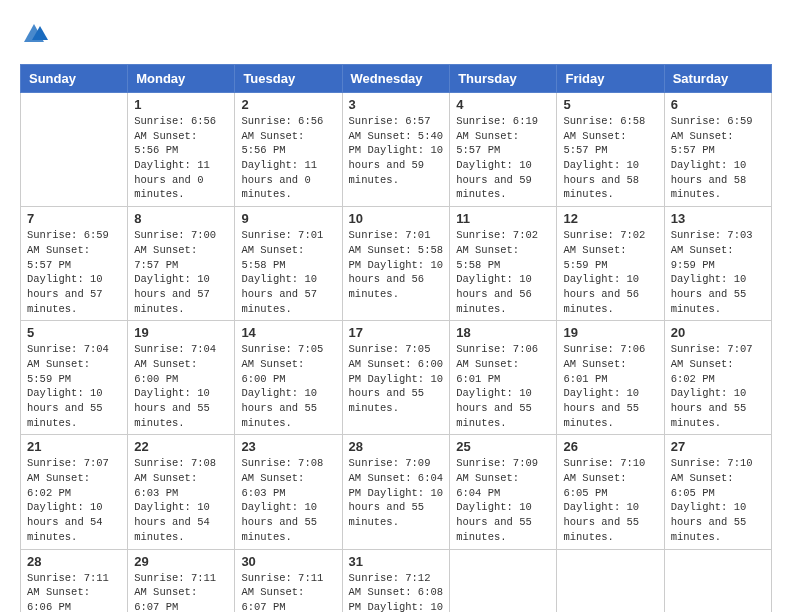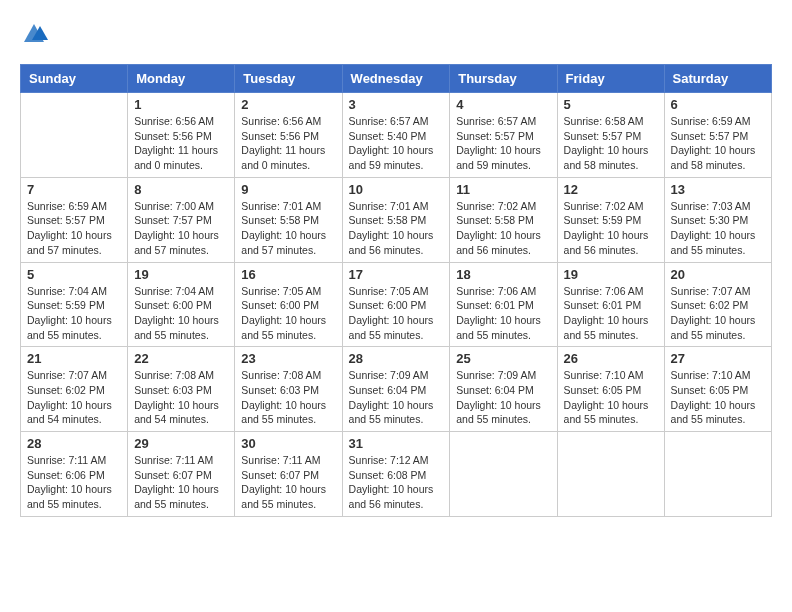--- a/index.html
+++ b/index.html
@@ -77,20 +77,21 @@
       font-weight: bold;
       font-size: 13px;
       color: #333;
       display: block;
       margin-bottom: 2px;
     }
     .day-info {
       font-size: 10.5px;
       color: #333;
       line-height: 1.4;
+      font-family: Liberation Mono, monospace;
     }
     .empty-cell {
       background: #f9f9f9;
     }
   </style>
 </head>
 <body>
 
 <div class="header">
   <div class="logo">
@@ -141,21 +142,21 @@
         </td>
         <td>
           <span class="day-num">3</span>
           <div class="day-info">Sunrise: 6:57 AM
 Sunset: 5:40 PM
 Daylight: 10 hours
 and 59 minutes.</div>
         </td>
         <td>
           <span class="day-num">4</span>
-          <div class="day-info">Sunrise: 6:57 AM
+          <div class="day-info">Sunrise: 6:19 AM
 Sunset: 5:57 PM
 Daylight: 10 hours
 and 59 minutes.</div>
         </td>
         <td>
           <span class="day-num">5</span>
           <div class="day-info">Sunrise: 6:58 AM
 Sunset: 5:57 PM
 Daylight: 10 hours
 and 58 minutes.</div>
@@ -207,42 +208,42 @@
         <td>
           <span class="day-num">12</span>
           <div class="day-info">Sunrise: 7:02 AM
 Sunset: 5:59 PM
 Daylight: 10 hours
 and 56 minutes.</div>
         </td>
         <td>
           <span class="day-num">13</span>
           <div class="day-info">Sunrise: 7:03 AM
-Sunset: 5:30 PM
+Sunset: 9:59 PM
 Daylight: 10 hours
 and 55 minutes.</div>
         </td>
       </tr>
       <tr>
         <td>
           <span class="day-num">5</span>
           <div class="day-info">Sunrise: 7:04 AM
 Sunset: 5:59 PM
 Daylight: 10 hours
 and 55 minutes.</div>
         </td>
         <td>
           <span class="day-num">19</span>
           <div class="day-info">Sunrise: 7:04 AM
 Sunset: 6:00 PM
 Daylight: 10 hours
 and 55 minutes.</div>
         </td>
         <td>
-          <span class="day-num">16</span>
+          <span class="day-num">14</span>
           <div class="day-info">Sunrise: 7:05 AM
 Sunset: 6:00 PM
 Daylight: 10 hours
 and 55 minutes.</div>
         </td>
         <td>
           <span class="day-num">17</span>
           <div class="day-info">Sunrise: 7:05 AM
 Sunset: 6:00 PM
 Daylight: 10 hours

